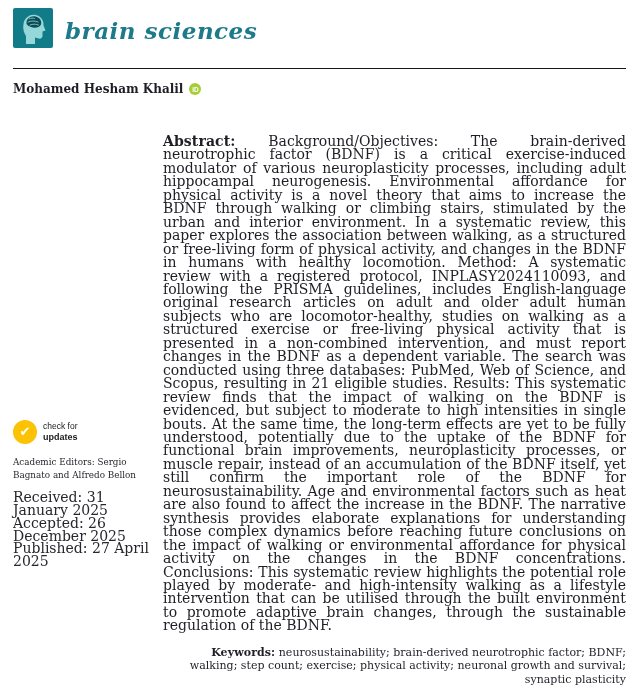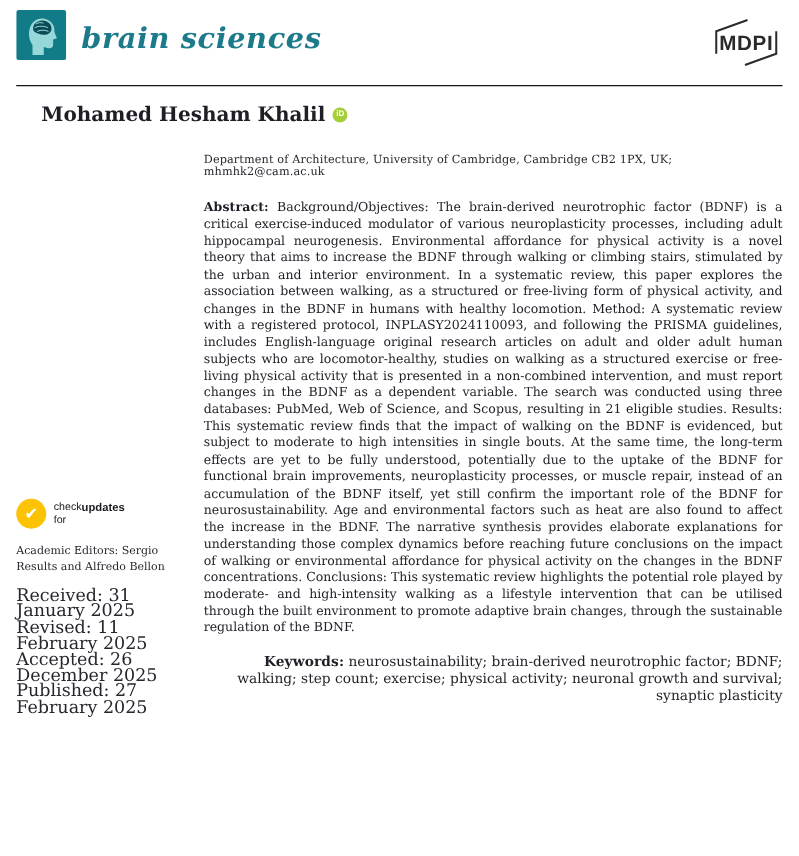--- a/index.html
+++ b/index.html
@@ -56,21 +56,21 @@
     color: #16161d;
     max-width: 600px;
     letter-spacing: -0.2px;
   }
   .author-row {
     margin-top: 13px;
     display: flex;
     align-items: center;
     gap: 6px;
   }
-  .author { font-weight: bold; font-size: 16px; margin-left: 20px; }
+  .author { font-weight: bold; font-size: 12px; }
   .orcid {
     display: inline-flex;
     align-items: center;
     justify-content: center;
     width: 12px; height: 12px;
     border-radius: 50%;
     background: #a6ce39;
     color: #ffffff;
     font-family: "Liberation Sans", sans-serif;
     font-size: 6.5px;
@@ -114,21 +114,21 @@
     font-weight: bold;
     flex: 0 0 auto;
     font-family: "DejaVu Sans", sans-serif;
   }
   .badge-text {
     font-family: "Liberation Sans", sans-serif;
     font-size: 8.5px;
     line-height: 1.15;
     color: #1b1b1f;
     display: flex;
-    flex-direction: row;
+    flex-direction: column;
   }
   .badge-text b { font-size: 9px; }
   .editors {
     font-size: 8.8px;
     line-height: 1.5;
     margin-bottom: 9px;
     color: #26262e;
   }
   .dates { font-size: 14px; line-height: 12.8px; color: #26262e; }
 
@@ -137,21 +137,21 @@
     display: flex;
     flex-direction: column;
   }
   .affiliation {
     font-size: 9px;
     color: #26262e;
     letter-spacing: 0.1px;
   }
   .abstract {
     margin-top: 17px;
-    font-size: 10px;
+    font-size: 14px;
     line-height: 13.45px;
     text-align: justify;
     color: #1e1e26;
   }
   .abstract b, .keywords b { letter-spacing: 0.1px; }
   .keywords {
     margin-top: 13px;
     font-size: 11px;
     line-height: 13.45px;
     text-align: right;
@@ -168,56 +168,47 @@
       <div class="logo-box">
         <svg width="40" height="40" viewBox="0 0 40 40" xmlns="http://www.w3.org/2000/svg">
           <rect x="0" y="0" width="40" height="40" rx="2" fill="#117c87"></rect>
           <path d="M13,36 L13,28 C11,25 9.5,21 10.5,16 C11.5,9.5 17,6 22.5,7 C28,8 31,12.5 30.5,17.5 L32.5,22.5 L29.5,23.5 L29.5,28 C29.5,30 27.5,31 25.5,30.5 L22,29.5 L22,36 Z" fill="#96d7d9"></path>
           <path d="M13.5,15.5 C13,10.5 18,7.5 22.5,8.5 C27,9.5 29,13 28,16.5 C26.5,20 21,20.5 18,19 C15.5,18 13.8,17.2 13.5,15.5 Z" fill="#0b4d57"></path>
           <path d="M16,11 C18,9.8 20,9.8 21.5,10.5 M15,14 C18,12.5 22,12.8 25,14 M17,17 C20,15.8 23,16 25.5,17" stroke="#96d7d9" stroke-width="0.8" fill="none" stroke-linecap="round"></path>
         </svg>
       </div>
       <div class="journal-name">brain sciences</div>
     </div>
-    <div class="mdpi-logo">
-      <svg width="58" height="40" viewBox="0 0 58 40" xmlns="http://www.w3.org/2000/svg">
-        <polyline points="30,2 5,11 5,29" fill="none" stroke="#2a2a2a" stroke-width="1.6"></polyline>
-        <polyline points="28,38 53,29 53,11" fill="none" stroke="#2a2a2a" stroke-width="1.6"></polyline>
-        <text x="29" y="26" text-anchor="middle" font-family="Liberation Sans, sans-serif" font-size="16.5" font-weight="bold" fill="#2a2a2a" letter-spacing="0.5">MDPI</text>
-      </svg>
-    </div>
   </div>
 
   <div class="rule"></div>
 
   <div class="author-row">
     <span class="author">Mohamed Hesham Khalil</span>
     <span class="orcid">iD</span>
   </div>
 
   <div class="body">
 
     <aside class="sidebar">
       <div class="badge">
         <div class="badge-circle">✔</div>
         <div class="badge-text">
           <span>check for</span>
           <b>updates</b>
         </div>
       </div>
-      <div class="editors">Academic Editors: Sergio Results and Alfredo Bellon</div>
+      <div class="editors">Academic Editors: Sergio Bagnato and Alfredo Bellon</div>
       <div class="dates">
         <div>Received: 31 January 2025</div>
-        <div>Revised: 11 February 2025</div>
         <div>Accepted: 26 December 2025</div>
-        <div>Published: 27 February 2025</div>
+        <div>Published: 27 April 2025</div>
       </div>
     </aside>
 
     <main class="main">
-      <div class="affiliation">Department of Architecture, University of Cambridge, Cambridge CB2 1PX, UK; mhmhk2@cam.ac.uk</div>
       <p class="abstract"><b>Abstract:</b> <span>Background/Objectives: The brain-derived neurotrophic factor (BDNF) is a critical exercise-induced modulator of various neuroplasticity processes, including adult hippocampal neurogenesis. Environmental affordance for physical activity is a novel theory that aims to increase the BDNF through walking or climbing stairs, stimulated by the urban and interior environment. In a systematic review, this paper explores the association between walking, as a structured or free-living form of physical activity, and changes in the BDNF in humans with healthy locomotion. Method: A systematic review with a registered protocol, INPLASY2024110093, and following the PRISMA guidelines, includes English-language original research articles on adult and older adult human subjects who are locomotor-healthy, studies on walking as a structured exercise or free-living physical activity that is presented in a non-combined intervention, and must report changes in the BDNF as a dependent variable. The search was conducted using three databases: PubMed, Web of Science, and Scopus, resulting in 21 eligible studies. Results: This systematic review finds that the impact of walking on the BDNF is evidenced, but subject to moderate to high intensities in single bouts. At the same time, the long-term effects are yet to be fully understood, potentially due to the uptake of the BDNF for functional brain improvements, neuroplasticity processes, or muscle repair, instead of an accumulation of the BDNF itself, yet still confirm the important role of the BDNF for neurosustainability. Age and environmental factors such as heat are also found to affect the increase in the BDNF. The narrative synthesis provides elaborate explanations for understanding those complex dynamics before reaching future conclusions on the impact of walking or environmental affordance for physical activity on the changes in the BDNF concentrations. Conclusions: This systematic review highlights the potential role played by moderate- and high-intensity walking as a lifestyle intervention that can be utilised through the built environment to promote adaptive brain changes, through the sustainable regulation of the BDNF.</span></p>
       <p class="keywords"><b>Keywords:</b> <span>neurosustainability; brain-derived neurotrophic factor; BDNF; walking; step count; exercise; physical activity; neuronal growth and survival; synaptic plasticity</span></p>
     </main>
 
   </div>
 
 </div>
 
 </body></html>

